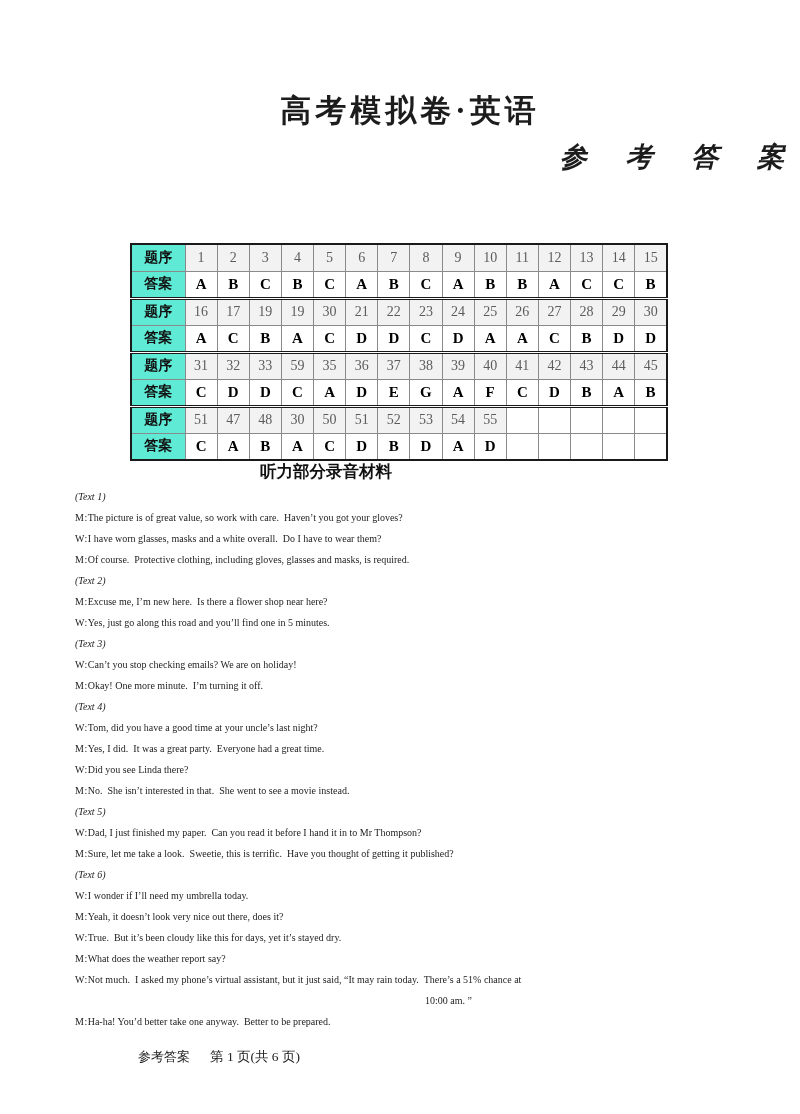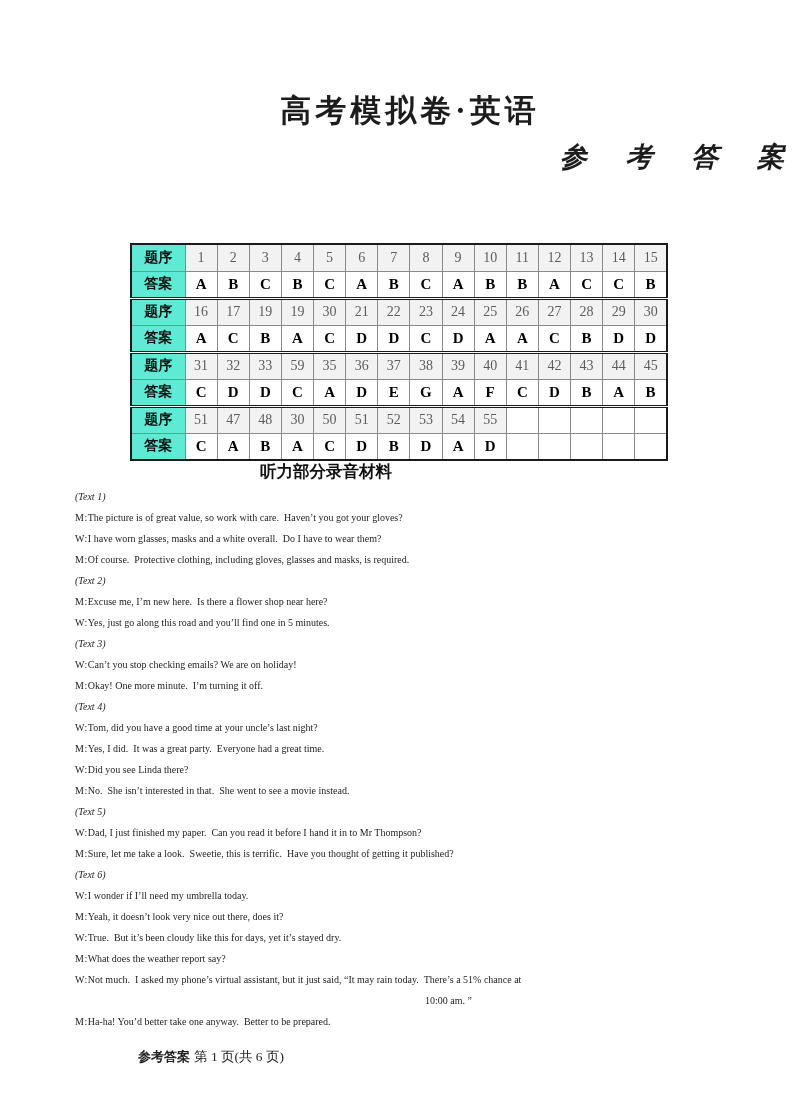--- a/index.html
+++ b/index.html
@@ -60,21 +60,21 @@
   }
   .transcript .t-label { font-style: italic; }
   .transcript .t-cont { padding-left: 47px; text-align: center; }
   .transcript .spk { letter-spacing: 0.5px; }
   .page-footer {
     position: absolute; top: 1048px; left: 138px;
     font-size: 13.5px; color: #222;
   }
   .page-footer .footer-label {
     font-family: "Liberation Sans", "DejaVu Sans", sans-serif;
-    font-weight: bold; margin-right: 4px; font-size: 13px;
+    font-weight: normal; margin-right: 20px; font-size: 13px;
   }
 </style>
 </head>
 <body>
 
 <div class="doc-title">高考模拟卷·英语</div>
 <div class="doc-subtitle">参 考 答 案</div>
 
 <table class="answer-table">
   <colgroup>

